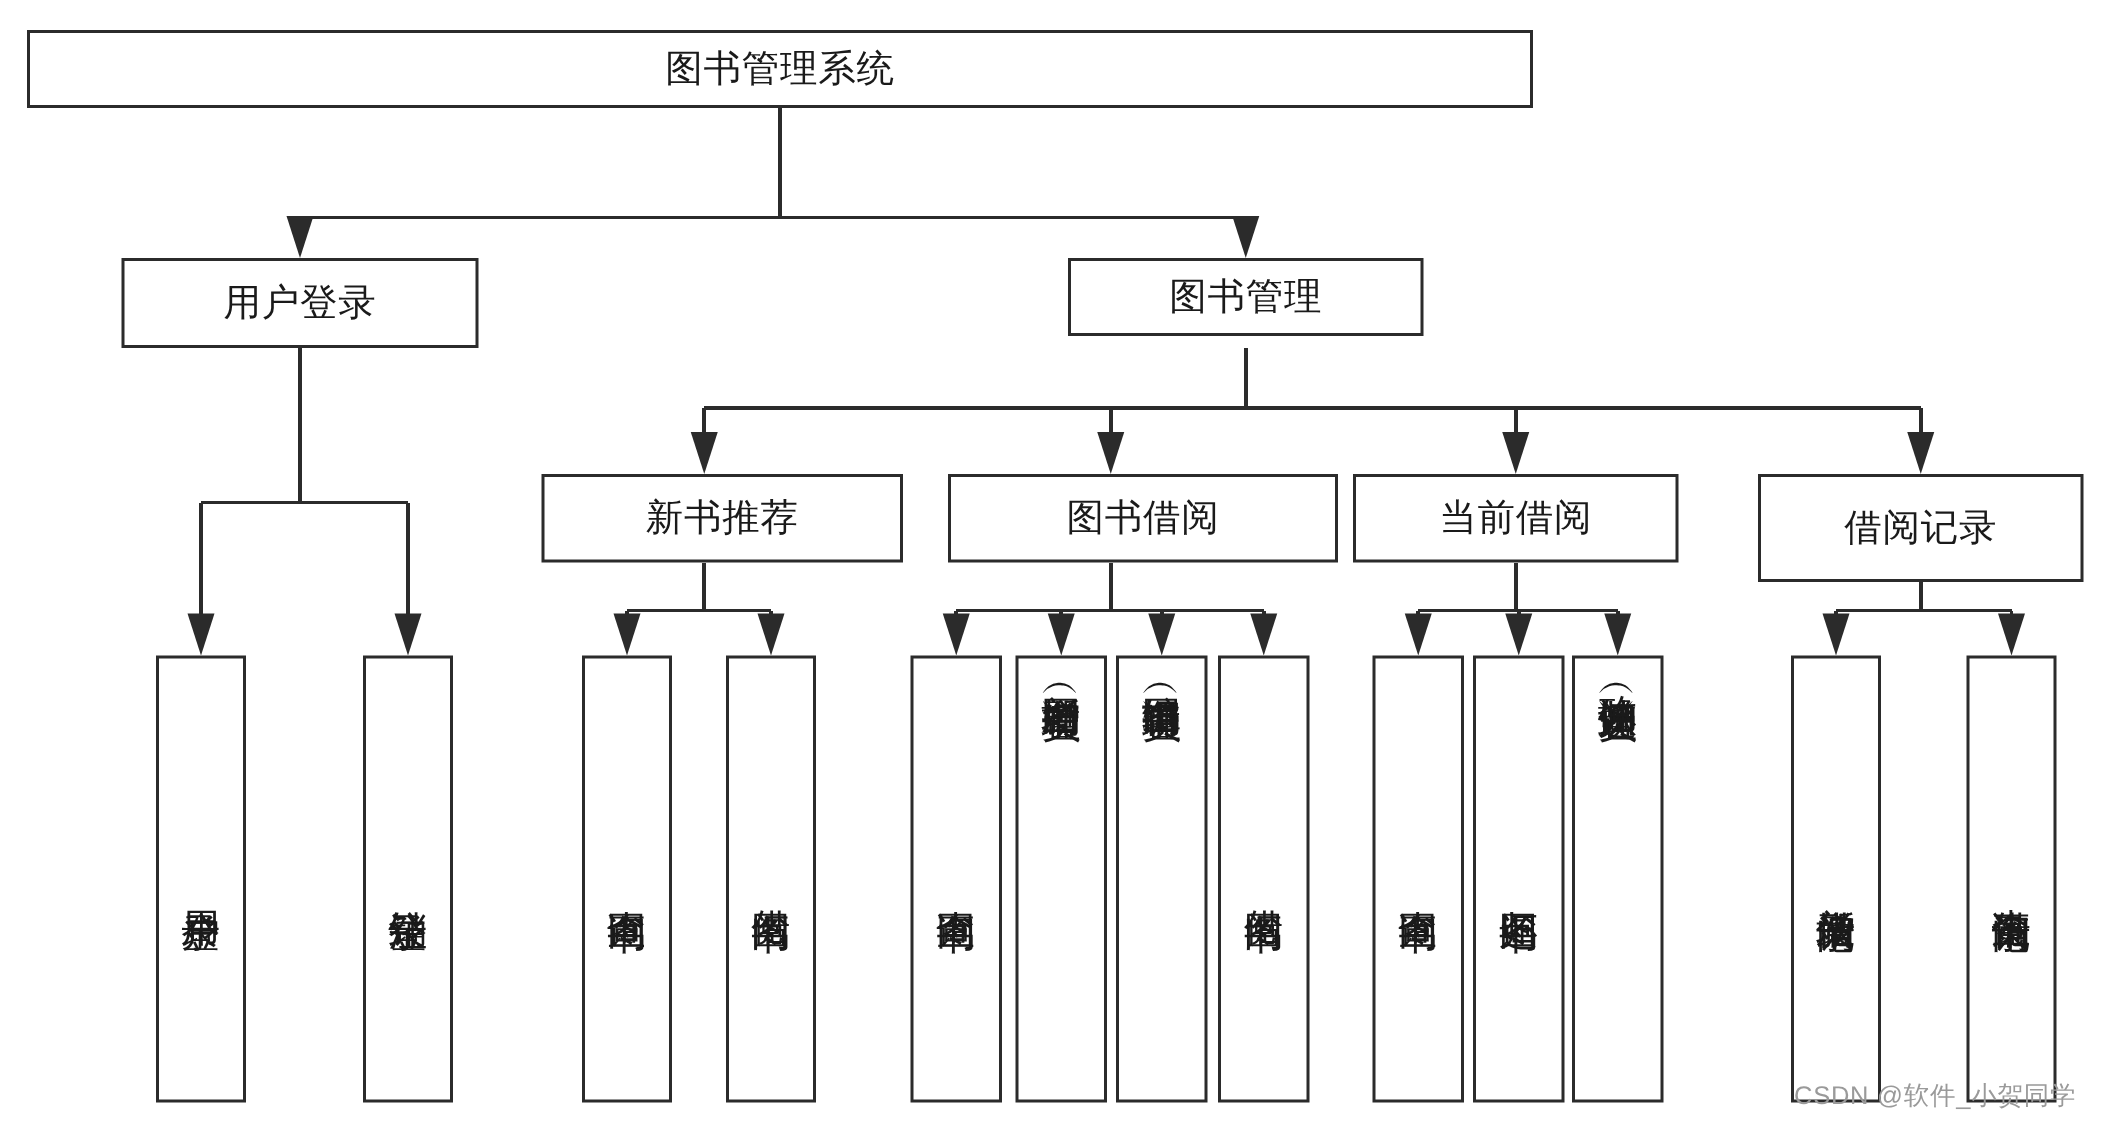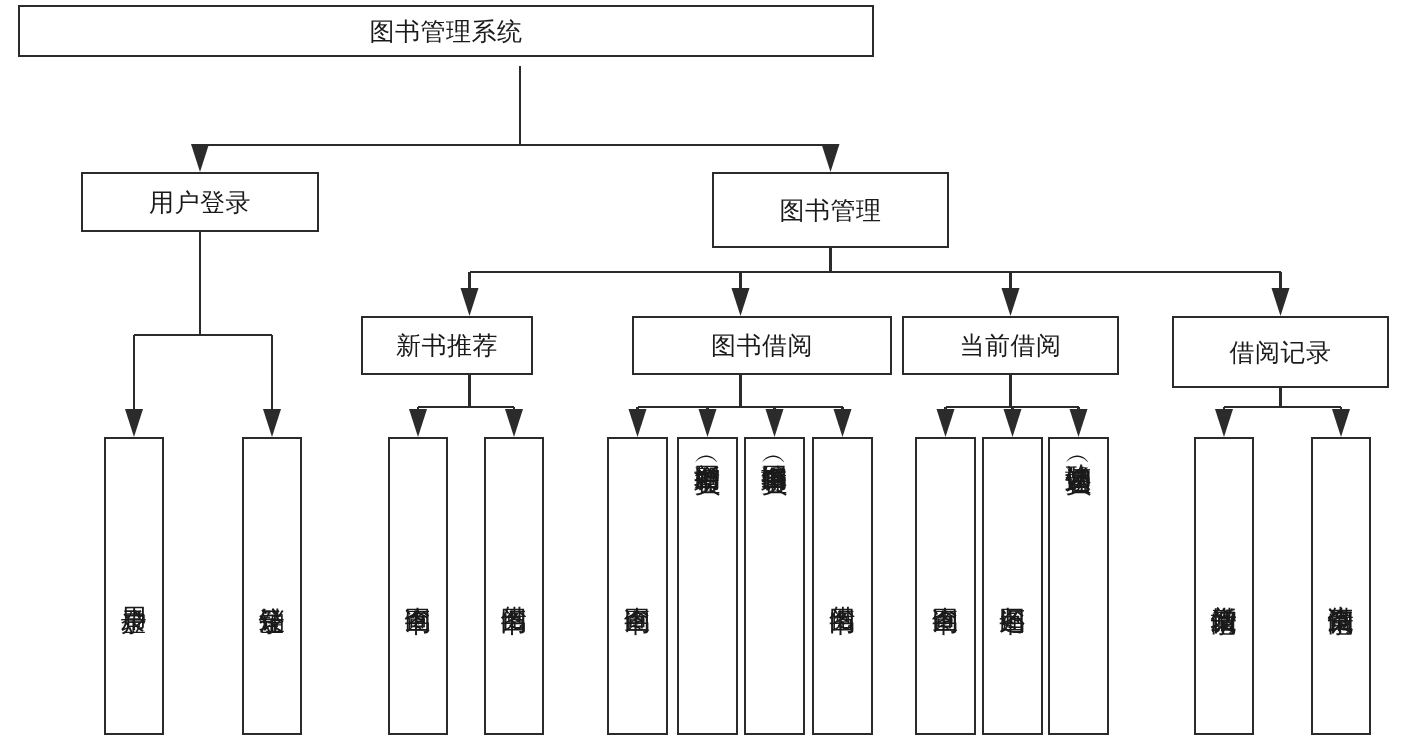--- a/index.html
+++ b/index.html
@@ -123,30 +123,30 @@
       <polygon points="1069.5,409 1087.5,409 1078.5,437" fill="#2b2b2b"></polygon>
       <line x1="1280.5" y1="375" x2="1280.5" y2="407" stroke="#2b2b2b" stroke-width="2.5" shape-rendering="crispEdges"></line>
       <line x1="1224" y1="407" x2="1341" y2="407" stroke="#2b2b2b" stroke-width="2.5" shape-rendering="crispEdges"></line>
       <line x1="1224" y1="407" x2="1224" y2="411" stroke="#2b2b2b" stroke-width="2.5" shape-rendering="crispEdges"></line>
       <polygon points="1215,409 1233,409 1224,437" fill="#2b2b2b"></polygon>
       <line x1="1341" y1="407" x2="1341" y2="411" stroke="#2b2b2b" stroke-width="2.5" shape-rendering="crispEdges"></line>
       <polygon points="1332,409 1350,409 1341,437" fill="#2b2b2b"></polygon>
     </svg>
 
   <div id="nodes-layer">
-      <div class="node-box horizontal" style="left: 18px; top: 5px; width: 856px; height: 52px; border-color: rgb(43, 43, 43); justify-content: center;">
+      <div class="node-box horizontal" style="left: 18px; top: 20px; width: 1004px; height: 52px; border-color: rgb(43, 43, 43); justify-content: center;">
         <span class="node-label" style="color: rgb(26, 26, 26);">图书管理系统</span>
       </div>
       <div class="node-box horizontal" style="left: 81px; top: 172px; width: 238px; height: 60px; border-color: rgb(43, 43, 43);">
         <span class="node-label" style="color: rgb(26, 26, 26);">用户登录</span>
       </div>
-      <div class="node-box horizontal" style="left: 712px; top: 172px; width: 237px; height: 76px; border-color: rgb(43, 43, 43);">
+      <div class="node-box horizontal" style="left: 712px; top: 172px; width: 237px; height: 52px; border-color: rgb(43, 43, 43);">
         <span class="node-label" style="color: rgb(26, 26, 26);">图书管理</span>
       </div>
-      <div class="node-box horizontal" style="left: 361px; top: 316px; width: 172px; height: 59px; border-color: rgb(43, 43, 43);">
+      <div class="node-box horizontal" style="left: 361px; top: 316px; width: 241px; height: 59px; border-color: rgb(43, 43, 43);">
         <span class="node-label" style="color: rgb(26, 26, 26);">新书推荐</span>
       </div>
       <div class="node-box horizontal" style="left: 632px; top: 316px; width: 260px; height: 59px; border-color: rgb(43, 43, 43);">
         <span class="node-label" style="color: rgb(26, 26, 26);">图书借阅</span>
       </div>
       <div class="node-box horizontal" style="left: 902px; top: 316px; width: 217px; height: 59px; border-color: rgb(43, 43, 43);">
         <span class="node-label" style="color: rgb(26, 26, 26);">当前借阅</span>
       </div>
       <div class="node-box horizontal" style="left: 1172px; top: 316px; width: 217px; height: 72px; border-color: rgb(43, 43, 43);">
         <span class="node-label" style="color: rgb(26, 26, 26);">借阅记录</span>
@@ -185,14 +185,15 @@
         <span class="node-label" style="color: rgb(26, 26, 26);">确认归还（管理员）</span>
       </div>
       <div class="node-box vertical centered" style="left: 1194px; top: 437px; width: 60px; height: 298px; border-color: rgb(43, 43, 43);">
         <span class="node-label" style="color: rgb(26, 26, 26);">新增借阅记录</span>
       </div>
       <div class="node-box vertical centered" style="left: 1311px; top: 437px; width: 60px; height: 298px; border-color: rgb(43, 43, 43);">
         <span class="node-label" style="color: rgb(26, 26, 26);">查询借阅记录</span>
       </div>
     </div>
 
+  <div id="watermark" style="left: 1196px; top: 719px; color: rgb(154, 154, 154);">CSDN @软件_小贺同学</div>
 
 </div>
 
 </body></html>

